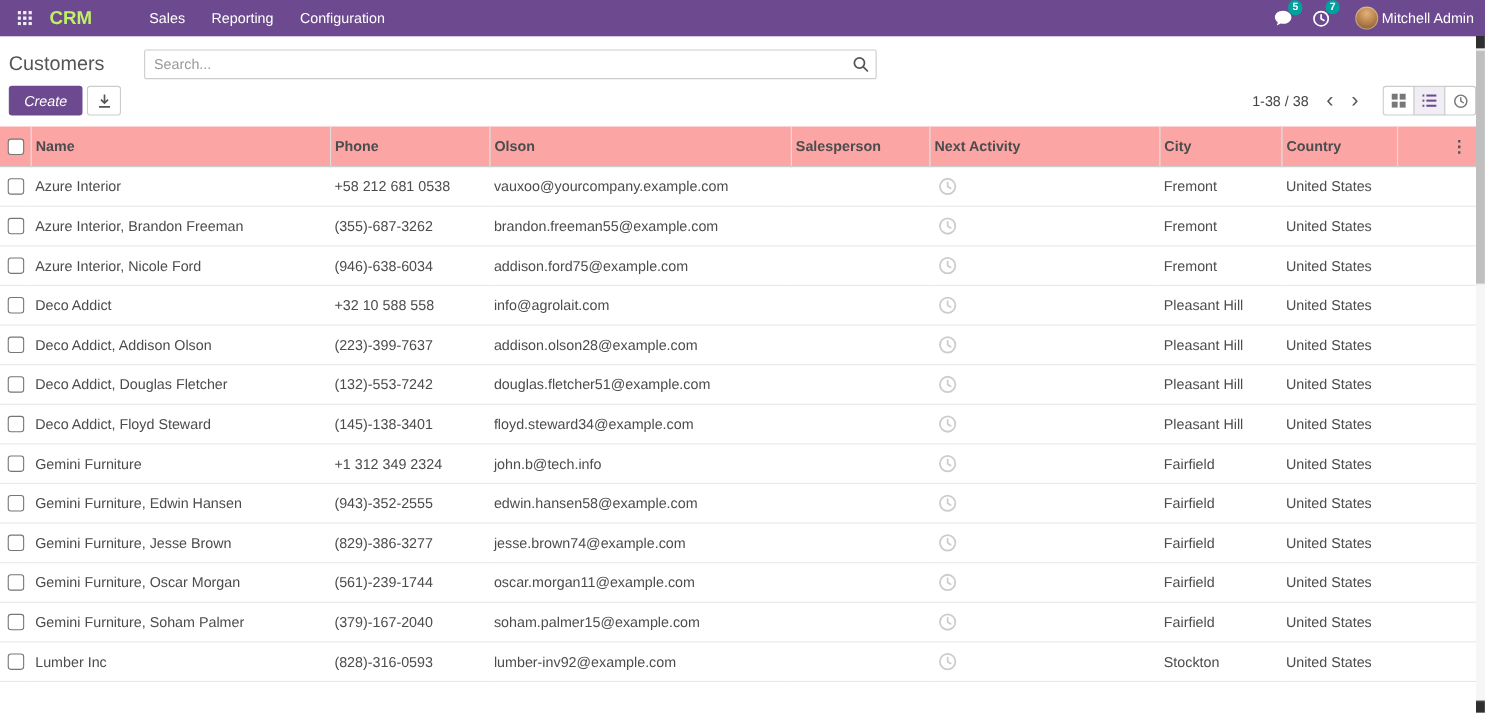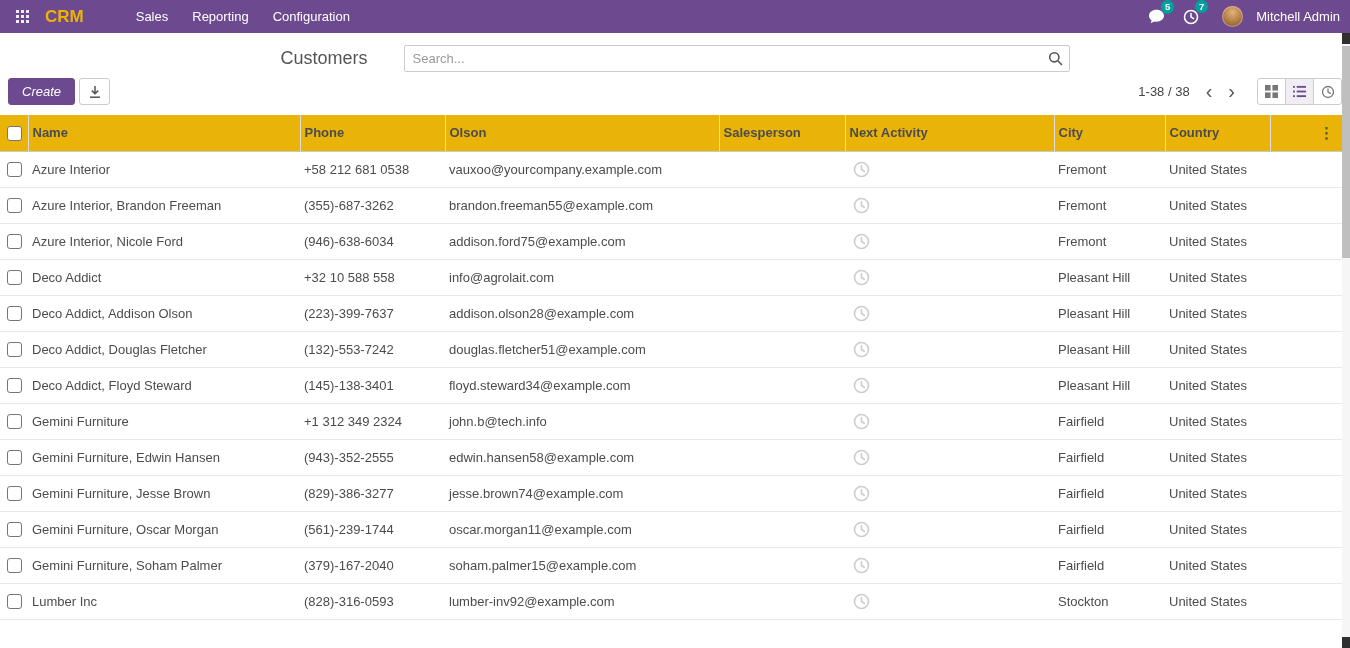--- a/index.html
+++ b/index.html
@@ -11,38 +11,38 @@
     margin:0; width:1350px; height:648px; overflow:hidden;
     font-family:"Liberation Sans",sans-serif; font-size:13px;
     background:#fff; color:#4c4c4c;
   }
   
   .navbar{
     height:33px; background:var(--accent); color:#fff;
     display:flex; align-items:center; padding:0 10px;
   }
   .apps-btn{background:transparent;border:none;padding:4px 6px;cursor:pointer;display:flex;}
-  .brand{font-size:17px;font-weight:700;color:#eab308;text-decoration:none;margin-left:10px;cursor:pointer;}
+  .brand{font-size:17px;font-weight:700;color:#bef264;text-decoration:none;margin-left:10px;cursor:pointer;}
   .menus{display:flex;margin-left:40px;}
   .menus a{color:#fff;text-decoration:none;padding:14px 12px;font-size:13px;cursor:pointer;}
   .nav-right{margin-left:auto;display:flex;align-items:center;}
   .nav-ico{position:relative;background:none;border:none;padding:4px 9px;display:flex;cursor:pointer;}
   .badge{
     position:absolute;top:-5px;right:0;background:var(--badge);color:#fff;
     font-size:9.5px;line-height:1;padding:2px 4px;border-radius:8px;font-weight:700;
   }
-  .user{display:flex;align-items:center;gap:13px;margin-left:14px;font-size:13px;cursor:pointer;}
+  .user{display:flex;align-items:center;gap:3px;margin-left:14px;font-size:13px;cursor:pointer;}
   .avatar{
     width:21px;height:21px;border-radius:50%;
     background:radial-gradient(circle at 50% 30%, #e3b277 0%, #b07a45 55%, #6e4a2d 100%);
     box-shadow:inset 0 0 0 1px rgba(255,255,255,.35);
   }
   
   .control-panel{padding:8px 8px 0;}
-  .cp-top{display:flex;justify-content:center;align-items:center;height:34px;gap:36px;}
+  .cp-top{display:flex;justify-content:flex-start;align-items:center;height:34px;gap:36px;}
   .page-title{font-size:18px;font-weight:400;color:#555;margin:0;}
   .searchbox{position:relative;width:666px;}
   .searchbox input{
     width:100%;height:27px;border:1px solid #ccc;padding:0 26px 0 8px;
     font-size:13px;font-family:inherit;color:#333;outline:none;border-radius:2px;
   }
   .searchbox input::placeholder{color:#999;}
   .search-ico{position:absolute;right:7px;top:6px;cursor:pointer;display:flex;}
   .cp-bottom{position:relative;height:40px;}
   .left-group{position:absolute;left:0;top:3px;display:flex;gap:4px;}
@@ -62,21 +62,21 @@
     width:29px;height:27px;background:#fff;border:1px solid #ccc;
     display:flex;align-items:center;justify-content:center;cursor:pointer;margin-left:-1px;padding:0;
   }
   .vs-btn:first-child{margin-left:0;border-radius:3px 0 0 3px;}
   .vs-btn:last-child{border-radius:0 3px 3px 0;}
   .vs-btn.active{background:#f1edf5;}
   .star-glyph{font-size:12px;color:#666;line-height:1;}
   
   table{border-collapse:collapse;table-layout:fixed;width:1342px;}
   thead th{
-    background:#eab308;height:36px;padding:0 4px;text-align:left;font-weight:700;
+    background:#fca5a5;height:36px;padding:0 4px;text-align:left;font-weight:700;
     color:#4c4c4c;font-size:13px;border-bottom:1px solid #c9c9c9;border-right:1px solid #dddddd;
   }
   thead th:last-child{border-right:none;}
   tbody td{
     height:36px;padding:0 4px;border-bottom:1px solid #e8e8e8;
     white-space:nowrap;overflow:hidden;text-overflow:ellipsis;
   }
   tbody tr{cursor:pointer;}
   .cb-cell{padding-left:7px;}
   input.o-cb{

